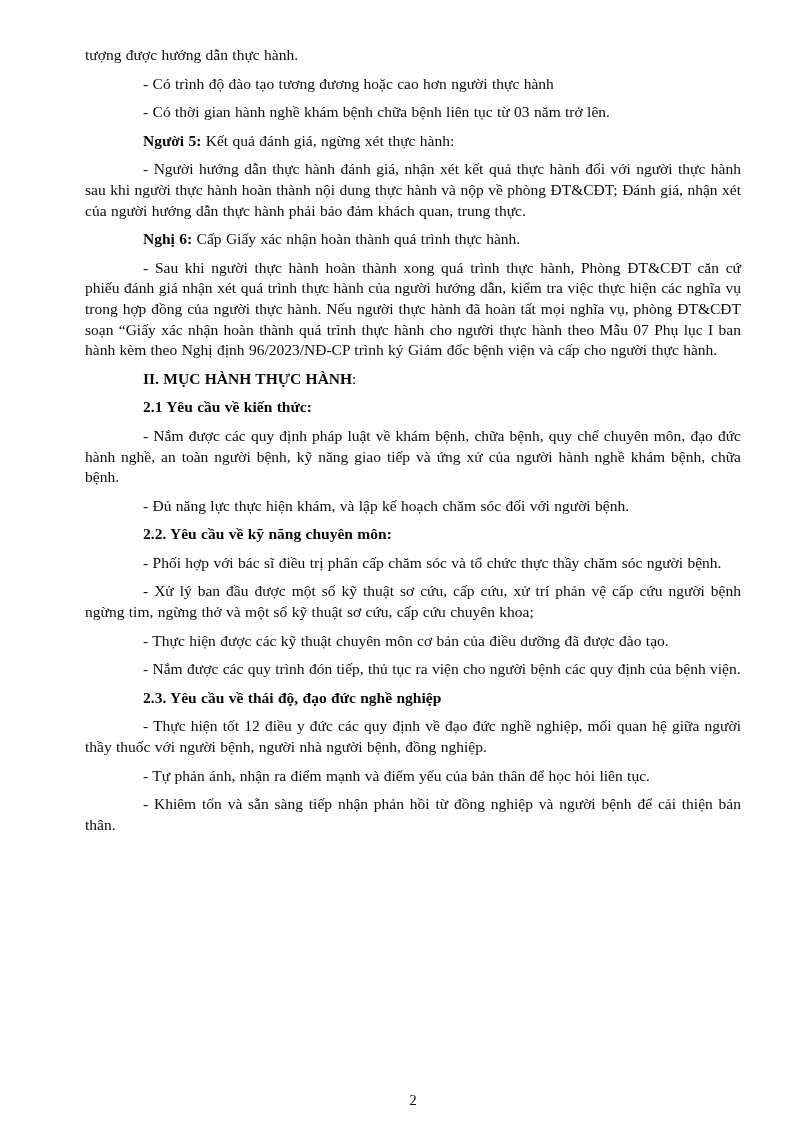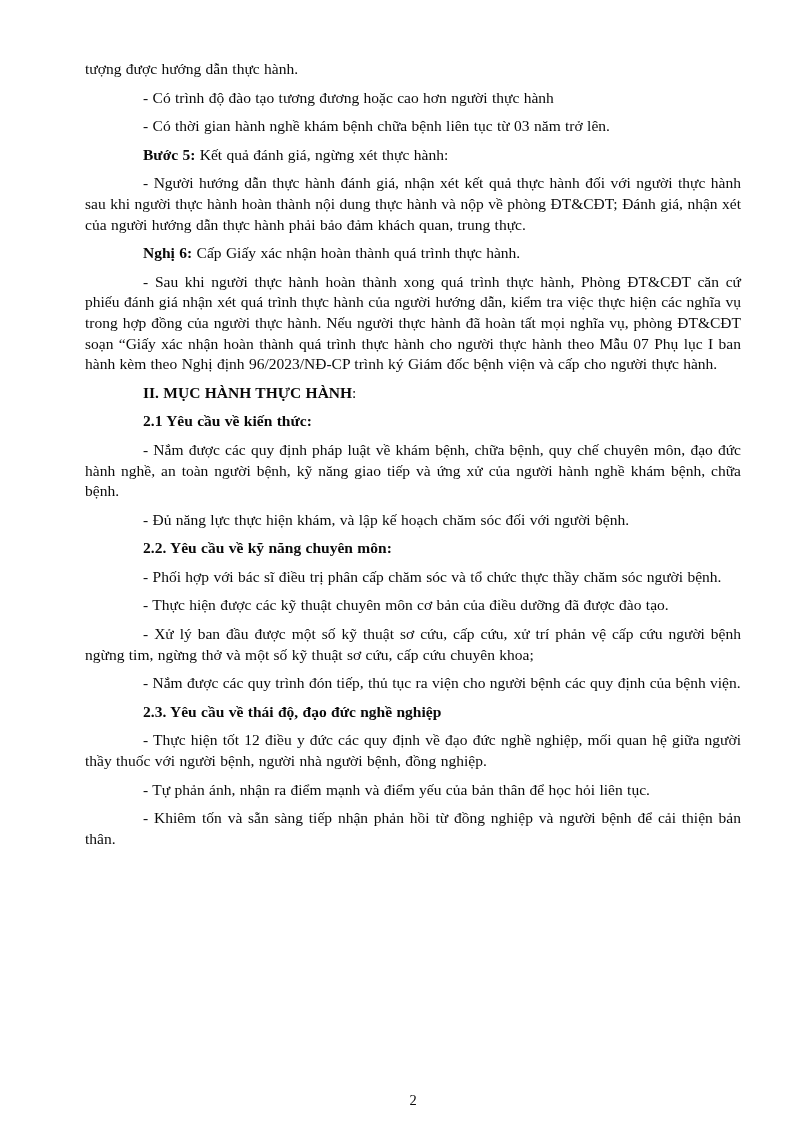--- a/index.html
+++ b/index.html
@@ -12,21 +12,21 @@
     width: 800px;
     height: 1131px;
     background: #ffffff;
     overflow: hidden;
     font-family: "Liberation Serif", "DejaVu Serif", serif;
     color: #0a0a0a;
   }
   .content {
     position: absolute;
     left: 85px;
-    top: 59px;
+    top: 45px;
     width: 656px;
   }
   .para {
     margin: 0 0 8px 0;
     font-size: 15.5px;
     line-height: 20.6px;
     text-align: justify;
     text-indent: 58px;
     word-spacing: 0.5px;
   }
@@ -50,32 +50,32 @@
   }
 </style>
 </head>
 <body>
 
 <div class="page">
   <div class="content">
       <p class="para no-indent"><span>tượng được hướng dẫn thực hành.</span></p>
       <p class="para"><span>- Có trình độ đào tạo tương đương hoặc cao hơn người thực hành</span></p>
       <p class="para"><span>- Có thời gian hành nghề khám bệnh chữa bệnh liên tục từ 03 năm trở lên.</span></p>
-      <p class="para"><span class="lead">Bước 5:</span><span> Kết quả đánh giá, ngừng xét thực hành:</span></p>
+      <p class="para"><span class="lead">Người 5:</span><span> Kết quả đánh giá, ngừng xét thực hành:</span></p>
       <p class="para"><span>- Người hướng dẫn thực hành đánh giá, nhận xét kết quả thực hành đối với người thực hành sau khi người thực hành hoàn thành nội dung thực hành và nộp về phòng ĐT&amp;CĐT; Đánh giá, nhận xét của người hướng dẫn thực hành phải bảo đảm khách quan, trung thực.</span></p>
       <p class="para"><span class="lead">Nghị 6:</span><span> Cấp Giấy xác nhận hoàn thành quá trình thực hành.</span></p>
       <p class="para"><span>- Sau khi người thực hành hoàn thành xong quá trình thực hành, Phòng ĐT&amp;CĐT căn cứ phiếu đánh giá nhận xét quá trình thực hành của người hướng dẫn, kiểm tra việc thực hiện các nghĩa vụ trong hợp đồng của người thực hành. Nếu người thực hành đã hoàn tất mọi nghĩa vụ, phòng ĐT&amp;CĐT soạn “Giấy xác nhận hoàn thành quá trình thực hành cho người thực hành theo Mẫu 07 Phụ lục I ban hành kèm theo Nghị định 96/2023/NĐ-CP trình ký Giám đốc bệnh viện và cấp cho người thực hành.</span></p>
       <p class="para heading"><span class="lead">II. MỤC HÀNH THỰC HÀNH</span><span>:</span></p>
       <p class="para heading"><span class="lead">2.1 Yêu cầu về kiến thức:</span></p>
       <p class="para"><span>- Nắm được các quy định pháp luật về khám bệnh, chữa bệnh, quy chế chuyên môn, đạo đức hành nghề, an toàn người bệnh, kỹ năng giao tiếp và ứng xử của người hành nghề khám bệnh, chữa bệnh.</span></p>
       <p class="para"><span>- Đủ năng lực thực hiện khám, và lập kế hoạch chăm sóc đối với người bệnh.</span></p>
       <p class="para heading"><span class="lead">2.2. Yêu cầu về kỹ năng chuyên môn:</span></p>
       <p class="para"><span>- Phối hợp với bác sĩ điều trị phân cấp chăm sóc và tổ chức thực thầy chăm sóc người bệnh.</span></p>
+      <p class="para"><span>- Xử lý ban đầu được một số kỹ thuật sơ cứu, cấp cứu, xử trí phản vệ cấp cứu người bệnh ngừng tim, ngừng thở và một số kỹ thuật sơ cứu, cấp cứu chuyên khoa;</span></p>
       <p class="para"><span>- Thực hiện được các kỹ thuật chuyên môn cơ bản của điều dưỡng đã được đào tạo.</span></p>
-      <p class="para"><span>- Xử lý ban đầu được một số kỹ thuật sơ cứu, cấp cứu, xử trí phản vệ cấp cứu người bệnh ngừng tim, ngừng thở và một số kỹ thuật sơ cứu, cấp cứu chuyên khoa;</span></p>
       <p class="para"><span>- Nắm được các quy trình đón tiếp, thủ tục ra viện cho người bệnh các quy định của bệnh viện.</span></p>
       <p class="para heading"><span class="lead">2.3. Yêu cầu về thái độ, đạo đức nghề nghiệp</span></p>
       <p class="para"><span>- Thực hiện tốt 12 điều y đức các quy định về đạo đức nghề nghiệp, mối quan hệ giữa người thầy thuốc với người bệnh, người nhà người bệnh, đồng nghiệp.</span></p>
       <p class="para"><span>- Tự phản ánh, nhận ra điểm mạnh và điểm yếu của bản thân để học hỏi liên tục.</span></p>
       <p class="para"><span>- Khiêm tốn và sẵn sàng tiếp nhận phản hồi từ đồng nghiệp và người bệnh để cải thiện bản thân.</span></p>
     </div>
   <div class="footer">
     <span>2</span>
   </div>
 </div>

